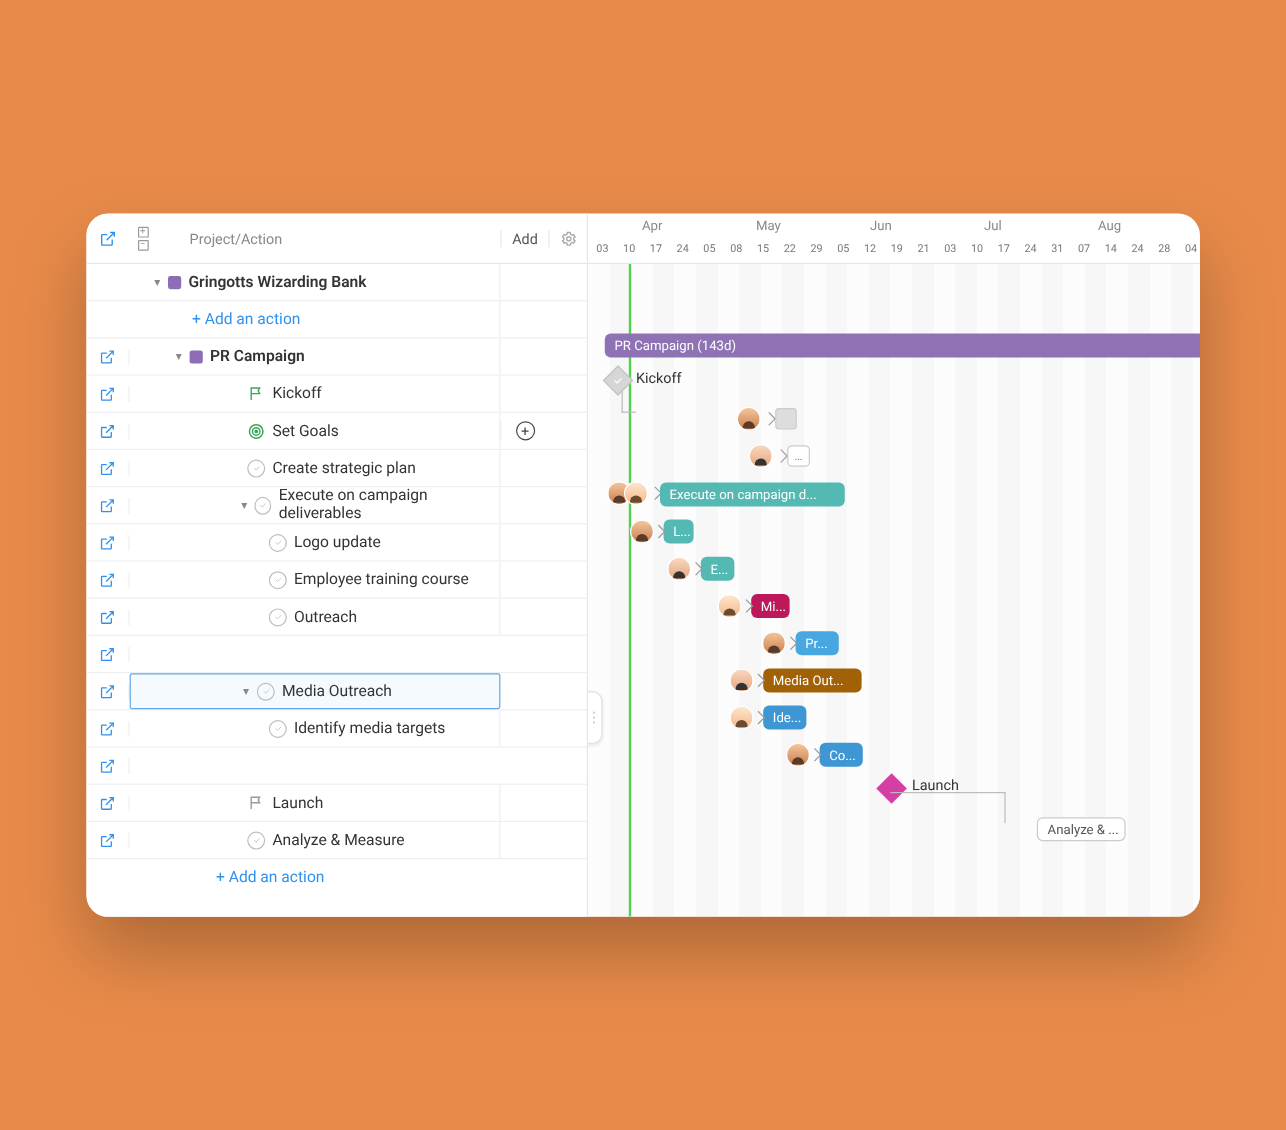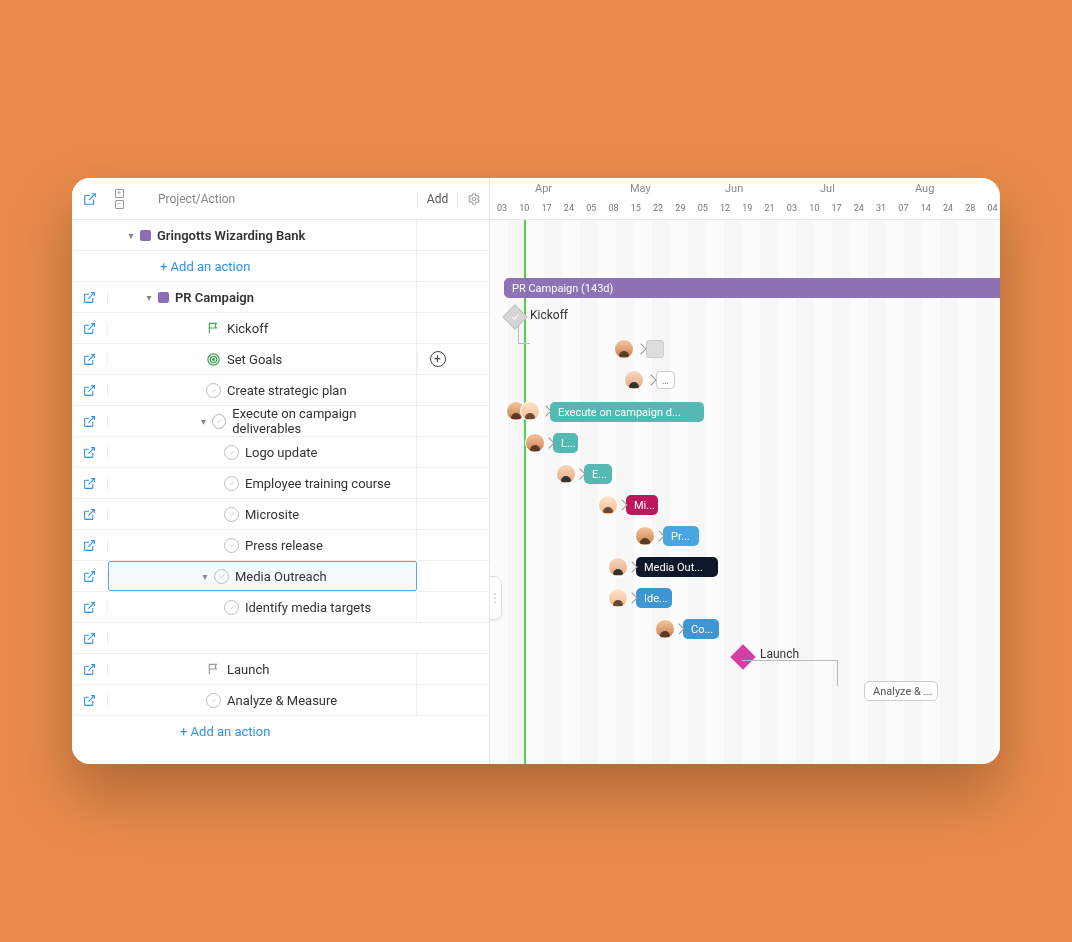--- a/index.html
+++ b/index.html
@@ -309,41 +309,31 @@
               <path d="M15 3h6v6M10 14L21 3M18 13v7a1 1 0 0 1-1 1H4a1 1 0 0 1-1-1V7a1 1 0 0 1 1-1h7"></path>
             </svg>
           </div>
     <div class="c-label">
             <div class="inner-label-wrap" style="padding-left:112px;">
       <span class="task-icon">
                 <svg viewBox="0 0 24 24">
                   <polyline points="5 12 10 17 19 8"></polyline>
                 </svg>
               </span>
-              <span>Microsite</span>
-    </div>
-          </div>
-    <div class="c-add"></div>
-          <div class="c-gear"></div>
-        </div>
-        <div class="row ">
-    <div class="c-action">
-            <svg width="13" height="13" viewBox="0 0 24 24" class="edit-icon" stroke-width="2">
-              <path d="M15 3h6v6M10 14L21 3M18 13v7a1 1 0 0 1-1 1H4a1 1 0 0 1-1-1V7a1 1 0 0 1 1-1h7"></path>
-            </svg>
-          </div>
-    <div class="c-label">
-            <div class="inner-label-wrap" style="padding-left:112px;">
-      <span class="task-icon">
-                <svg viewBox="0 0 24 24">
-                  <polyline points="5 12 10 17 19 8"></polyline>
-                </svg>
-              </span>
-              <span>Press release</span>
-    </div>
+              <span>Outreach</span>
+    </div>
+          </div>
+    <div class="c-add"></div>
+          <div class="c-gear"></div>
+        </div>
+        <div class="row ">
+    <div class="c-action">
+            <svg width="13" height="13" viewBox="0 0 24 24" class="edit-icon" stroke-width="2">
+              <path d="M15 3h6v6M10 14L21 3M18 13v7a1 1 0 0 1-1 1H4a1 1 0 0 1-1-1V7a1 1 0 0 1 1-1h7"></path>
+            </svg>
           </div>
     <div class="c-add"></div>
           <div class="c-gear"></div>
         </div>
         <div class="row selected">
     <div class="c-action">
             <svg width="13" height="13" viewBox="0 0 24 24" class="edit-icon" stroke-width="2">
               <path d="M15 3h6v6M10 14L21 3M18 13v7a1 1 0 0 1-1 1H4a1 1 0 0 1-1-1V7a1 1 0 0 1 1-1h7"></path>
             </svg>
           </div>
@@ -498,21 +488,21 @@
         <div class="arrow" style="left:55px;top:219px"></div>
         <div class="bar" style="left:94px;top:244px;width:28px;background:#55b9b3;">E...</div>
         <div class="avatar a2" style="left:66px;top:244px"></div>
         <div class="arrow" style="left:86px;top:250px"></div>
         <div class="bar" style="left:136px;top:275px;width:32px;background:#be185d;">Mi...</div>
         <div class="avatar a3" style="left:108px;top:275px"></div>
         <div class="arrow" style="left:128px;top:281px"></div>
         <div class="bar" style="left:173px;top:306px;width:36px;background:#48a7e0;">Pr...</div>
         <div class="avatar " style="left:145px;top:306px"></div>
         <div class="arrow" style="left:165px;top:312px"></div>
-        <div class="bar" style="left:146px;top:337px;width:82px;background:#0f172a;">Media Out...</div>
+        <div class="bar" style="left:146px;top:337px;width:82px;background:#a16207;">Media Out...</div>
         <div class="avatar a2" style="left:118px;top:337px"></div>
         <div class="arrow" style="left:138px;top:343px"></div>
         <div class="bar" style="left:146px;top:368px;width:36px;background:#3e97d3;">Ide...</div>
         <div class="avatar a3" style="left:118px;top:368px"></div>
         <div class="arrow" style="left:138px;top:374px"></div>
         <div class="bar" style="left:193px;top:399px;width:36px;background:#3e97d3;">Co...</div>
         <div class="avatar " style="left:165px;top:399px"></div>
         <div class="arrow" style="left:185px;top:405px"></div>
         <div class="milestone pink" style="left:244px;top:428px"></div>
         <div class="bar-label-out" style="left:270px;top:427px">Launch</div>

